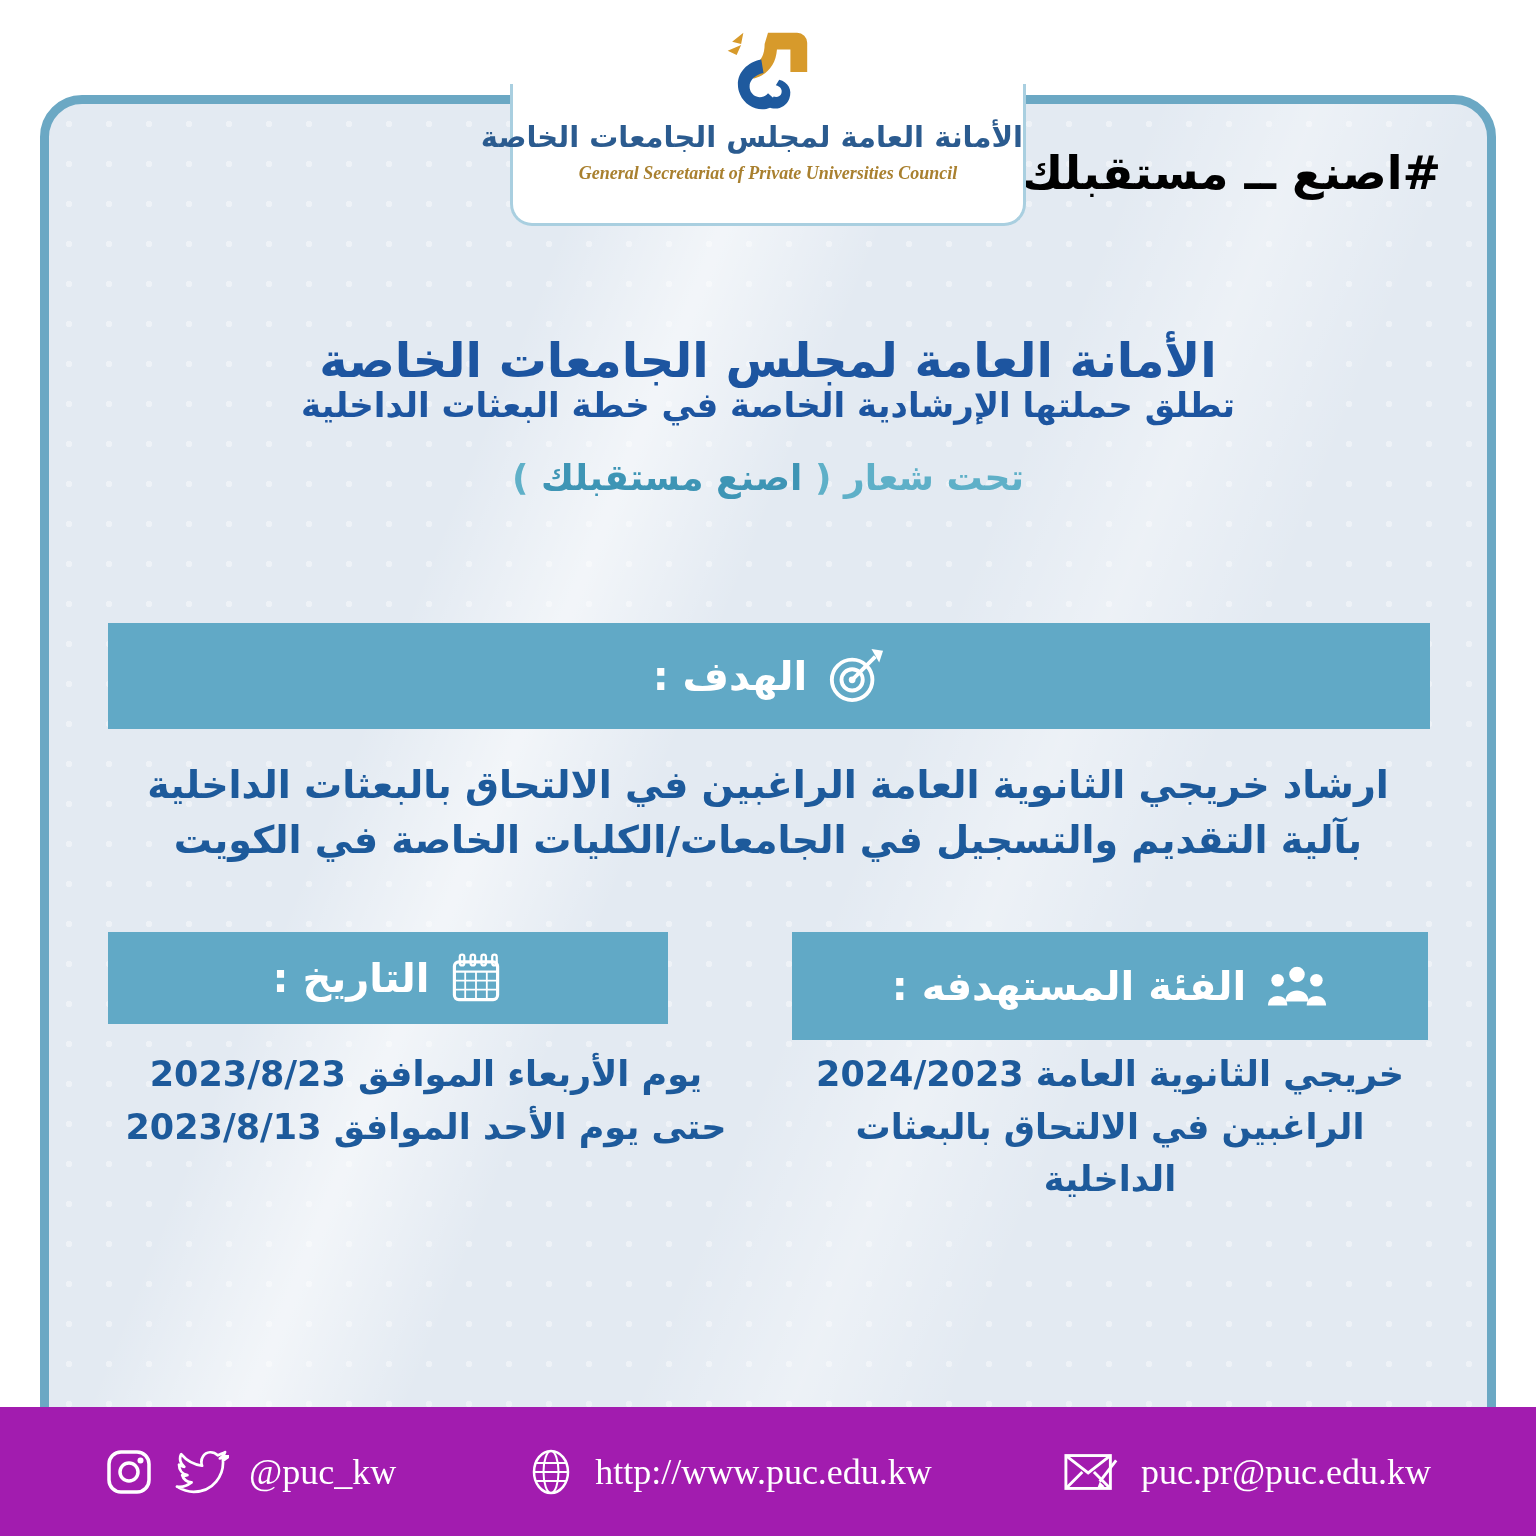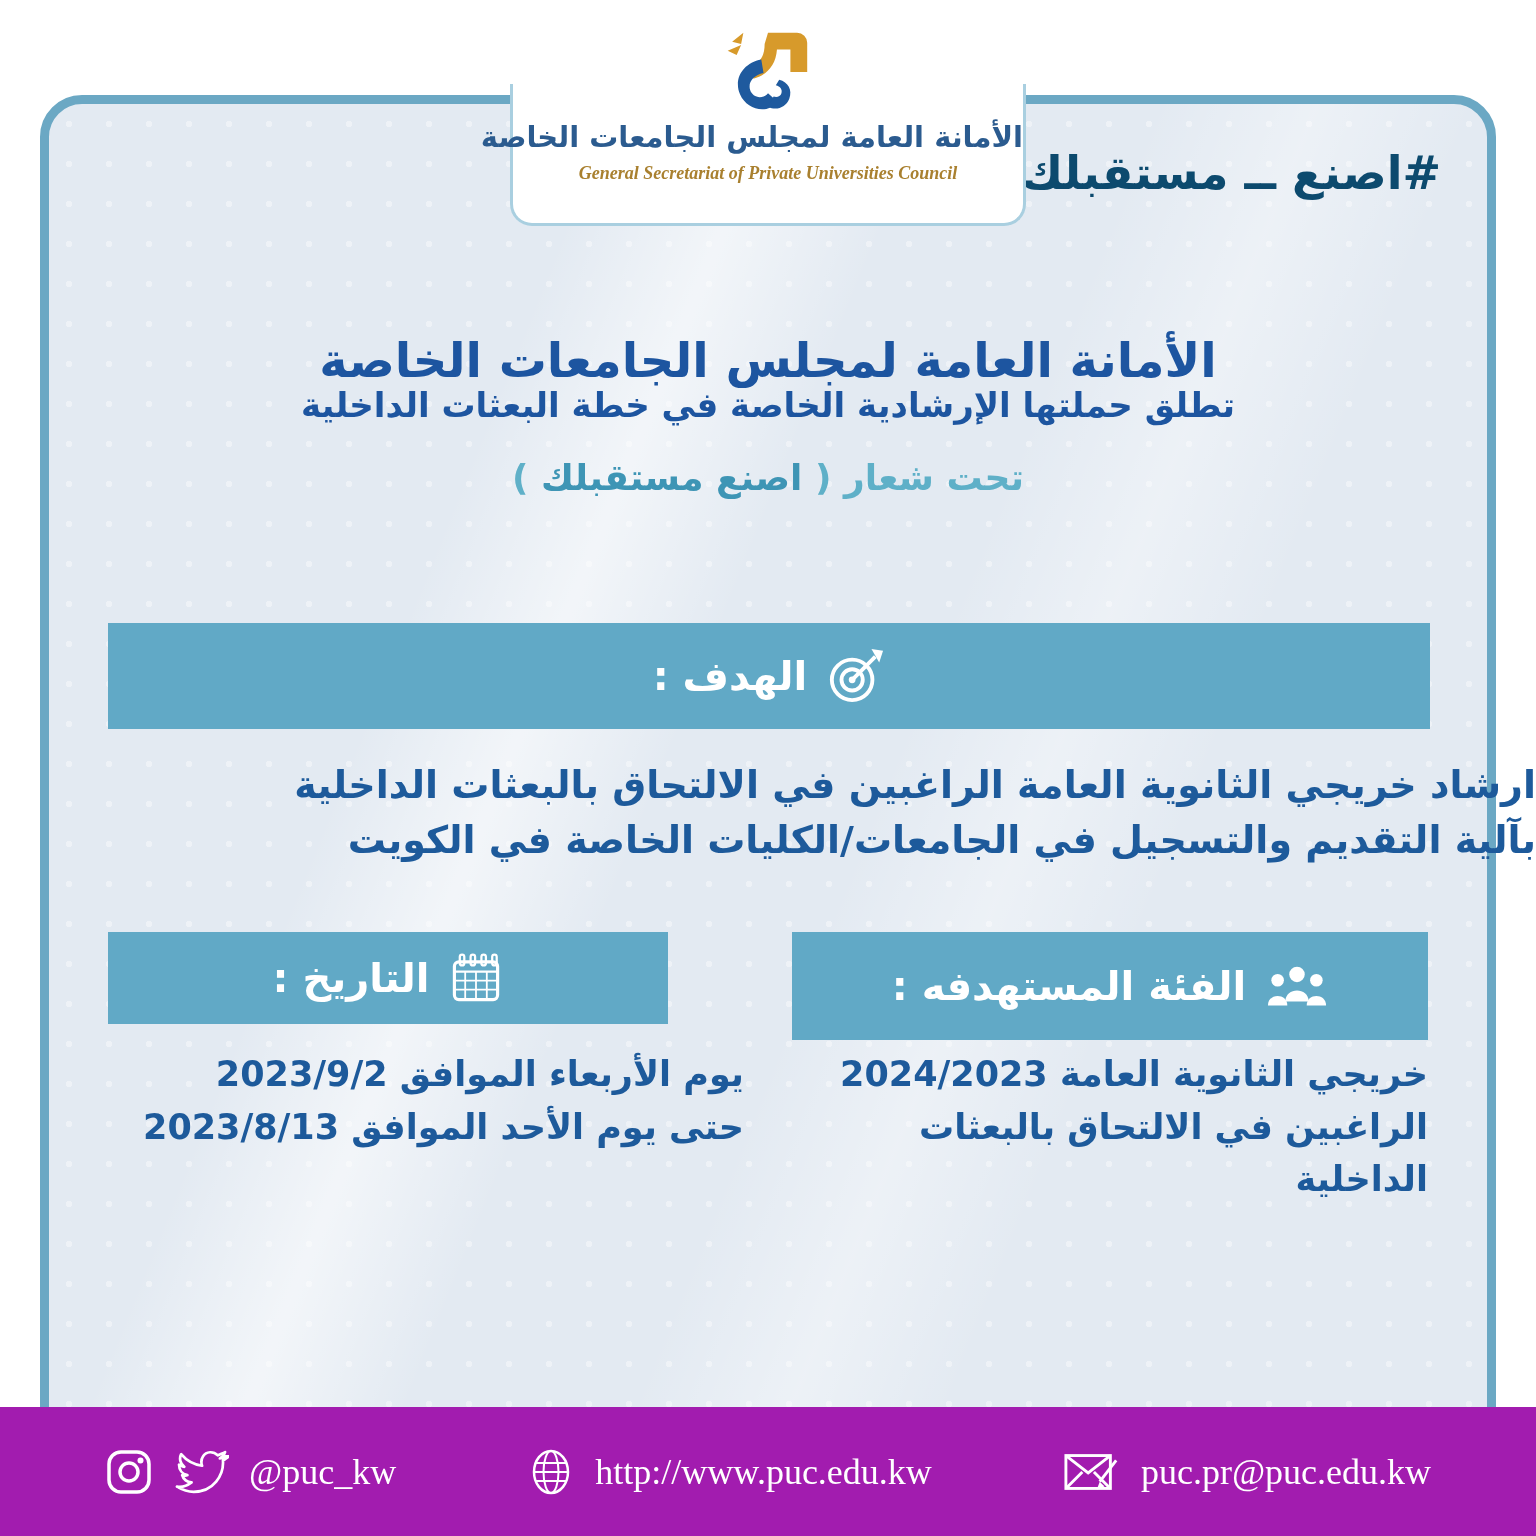--- a/index.html
+++ b/index.html
@@ -37,21 +37,21 @@
   .logo-english{
     color:#a9802f;font-size:18px;font-weight:bold;font-style:italic;
     font-family:Liberation Serif, serif;margin-top:8px;white-space:nowrap;
   }
   .logo-mark{
     position:absolute;left:50%;transform:translateX(-50%);
     top:26px;z-index:4;
   }
   .hashtag{
     position:absolute;top:146px;right:95px;direction:rtl;
-    color:#0c4a6e;font-size:46px;font-weight:bold;z-index:2;
+    color:#000000;font-size:46px;font-weight:bold;z-index:2;
     letter-spacing:1px;
   }
   .heading{
     position:absolute;top:334px;left:0;width:100%;text-align:center;
     direction:rtl;color:#1d55a0;font-weight:bold;z-index:1;
   }
   .heading .h-line1{font-size:48px;line-height:1.1;}
   .heading .h-line2{font-size:34px;line-height:1.1;}
   .heading .h-slogan{font-size:36px;margin-top:33px;font-weight:bold;}
   .slogan-light{color:#5fb0c8;}
@@ -59,21 +59,21 @@
   .banner{
     position:absolute;background:#61a9c6;display:flex;align-items:center;
     justify-content:center;gap:20px;direction:rtl;color:#ffffff;
     font-weight:bold;z-index:1;
   }
   .banner .banner-label{font-size:40px;}
   .goal-banner{left:108px;top:623px;width:1322px;height:106px;}
   .date-banner{left:108px;top:932px;width:560px;height:92px;}
   .target-banner{left:792px;top:932px;width:636px;height:108px;}
   .body-text{
-    position:absolute;text-align:right;direction:rtl;color:#1d5a9b;
+    position:absolute;text-align:center;direction:rtl;color:#1d5a9b;
     font-weight:bold;z-index:1;
   }
   .goal-text{top:758px;left:0;width:100%;font-size:38px;line-height:1.45;}
   .date-text{top:1048px;left:108px;width:636px;font-size:35px;line-height:1.5;}
   .target-text{top:1048px;left:792px;width:636px;font-size:35px;line-height:1.5;}
   .footer{
     position:absolute;top:1407px;left:0;width:1536px;height:129px;
     background:#a21caf;z-index:6;display:flex;align-items:center;
     justify-content:space-between;box-sizing:border-box;padding:0 105px;
   }
@@ -157,21 +157,21 @@
       <circle cx="12" cy="18" r="6.5" fill="#fff"></circle>
       <path d="M2 44 c0 -13 20 -13 20 0 z" fill="#fff"></path>
       <circle cx="52" cy="18" r="6.5" fill="#fff"></circle>
       <path d="M42 44 c0 -13 20 -13 20 0 z" fill="#fff"></path>
     </svg>
   </span>
   <span class="banner-label">الفئة المستهدفه :</span>
 </div>
 
 <div class="body-text date-text">
-  <div>يوم الأربعاء الموافق 2023/9/2</div>
+  <div>يوم الأربعاء الموافق 2023/8/23</div>
   <div>حتى يوم الأحد الموافق 2023/8/13</div>
 </div>
 
 <div class="body-text target-text">
   <div>خريجي الثانوية العامة 2024/2023</div>
   <div>الراغبين في الالتحاق بالبعثات الداخلية</div>
 </div>
 
 <div class="footer">
   <div class="footer-group">

